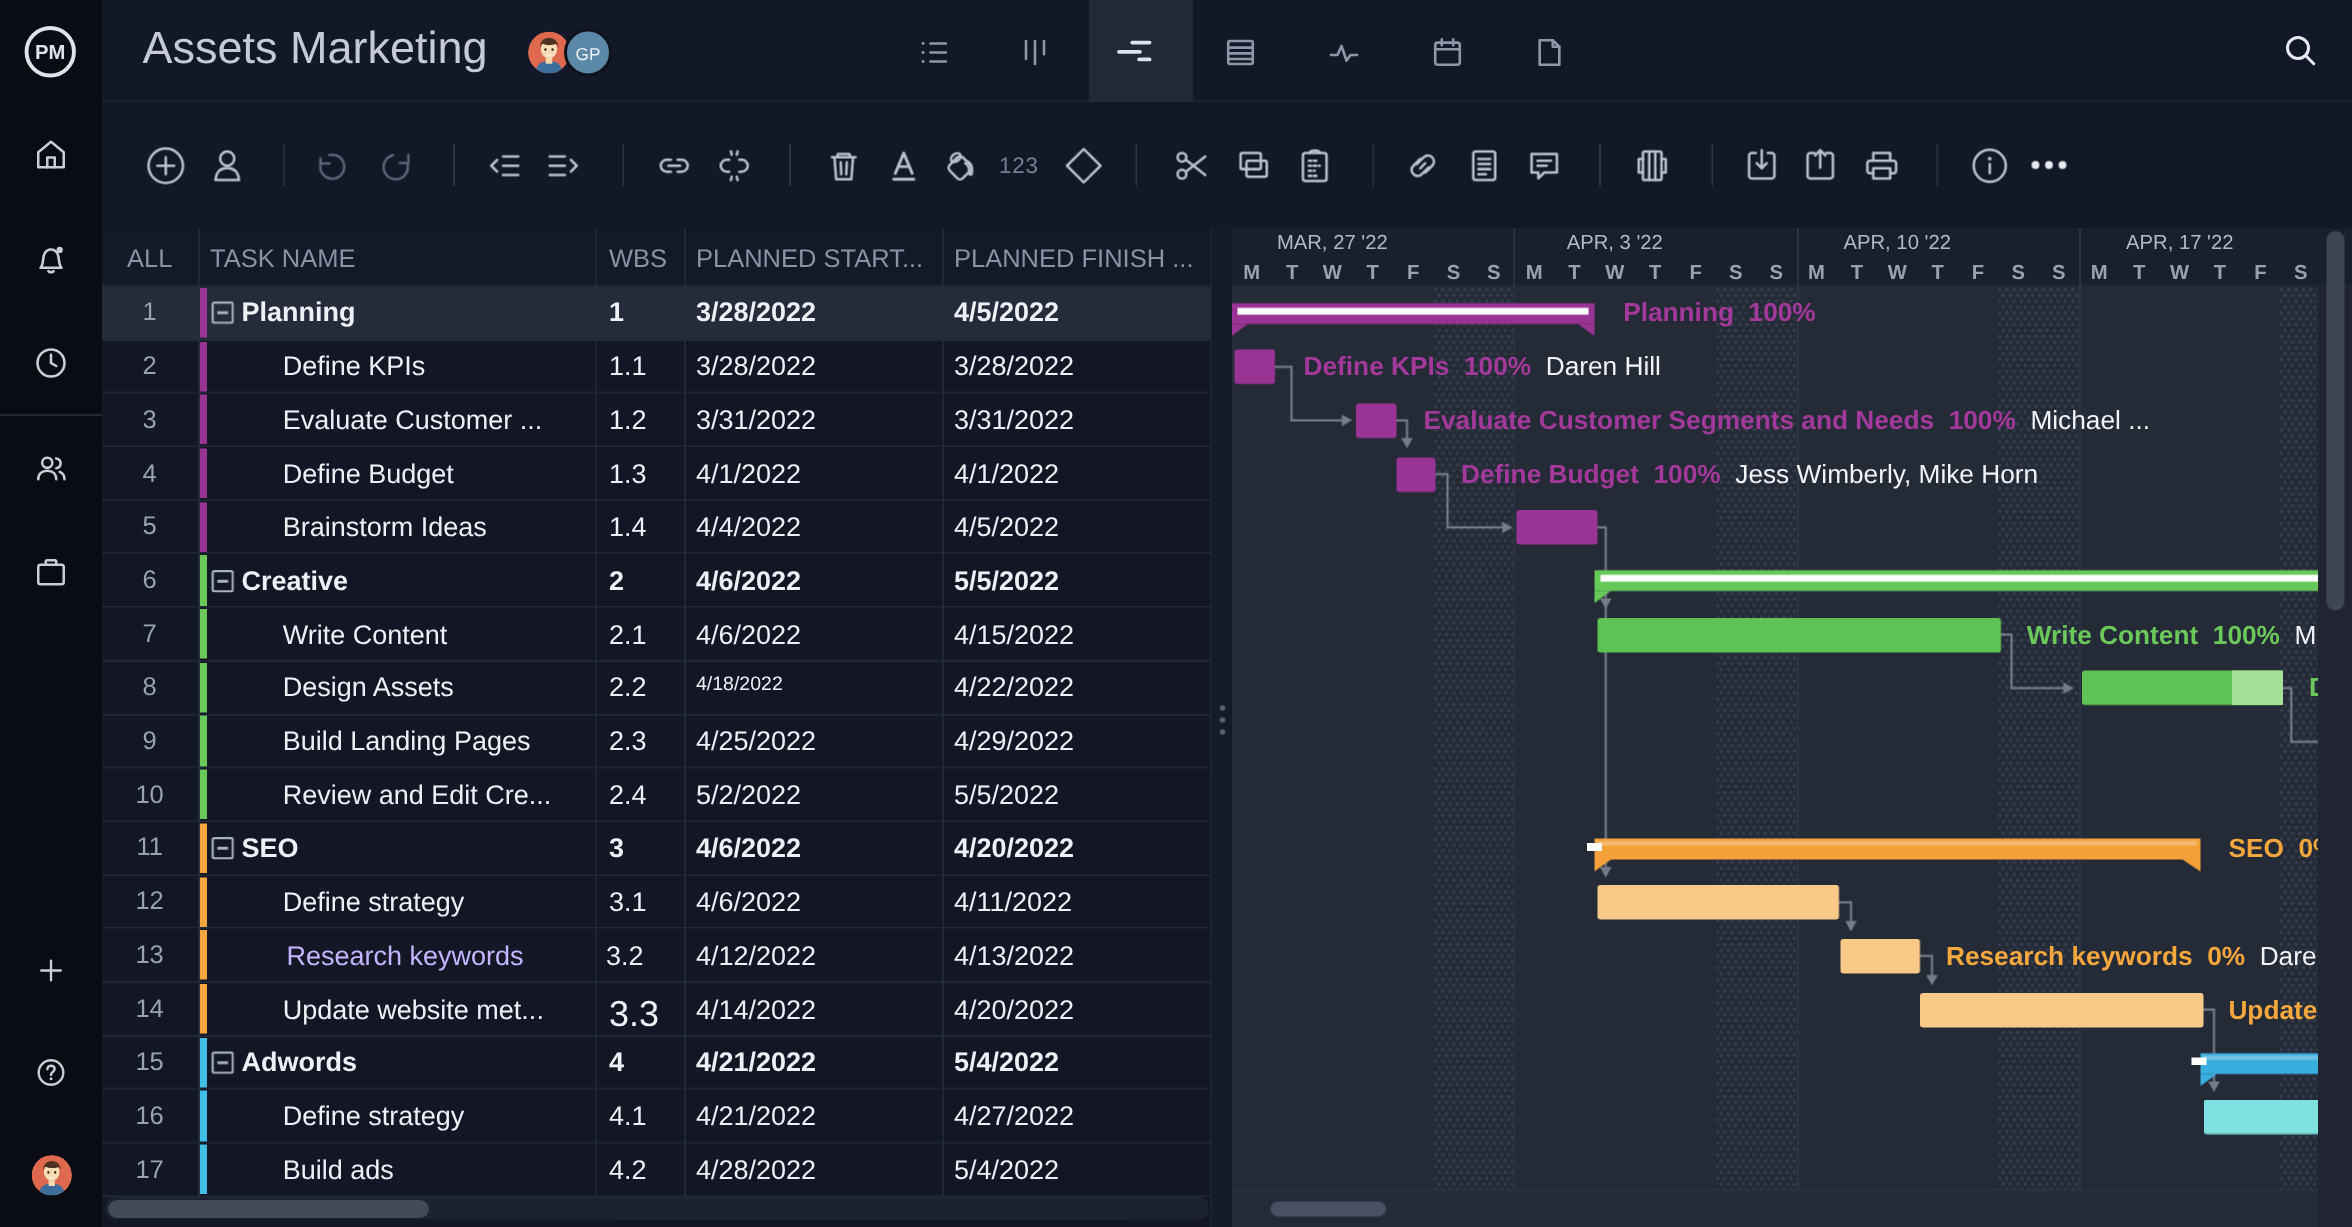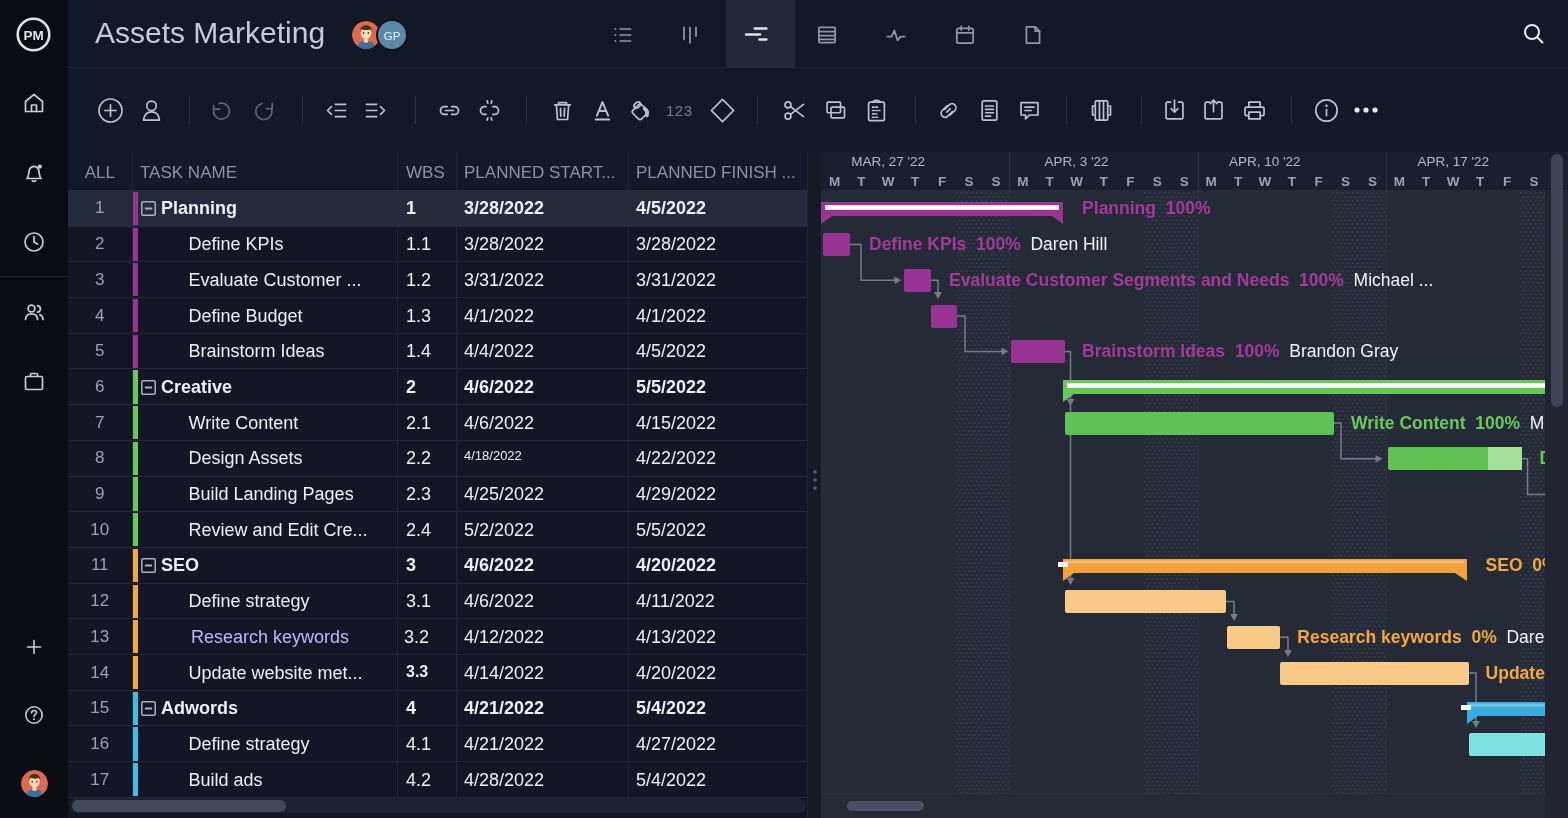--- a/index.html
+++ b/index.html
@@ -332,21 +332,21 @@
 <div class="abs" style="left:132.5px;top:620.2px;width:5.5px;height:33.3px;background:#f5a740"></div>
 <div class="abs" style="left:68px;top:626.8px;width:63.5px;text-align:center;font-size:17px;color:#9aa2b4">13</div>
 <div class="abs" style="left:191px;top:626.8px;font-size:18px;font-weight:normal;color:#c4b5fd;white-space:nowrap">Research keywords</div>
 <div class="abs" style="left:404px;top:626.8px;font-size:18px;font-weight:normal;color:#eef1f6">3.2</div>
 <div class="abs" style="left:464px;top:626.8px;font-size:18px;font-weight:normal;color:#eef1f6">4/12/2022</div>
 <div class="abs" style="left:636px;top:626.8px;font-size:18px;font-weight:normal;color:#eef1f6">4/13/2022</div>
 <div class="abs" style="left:68px;top:655.1px;width:740px;height:35.7px;background:transparent;border-bottom:1px solid #232939"></div>
 <div class="abs" style="left:132.5px;top:655.9px;width:5.5px;height:33.3px;background:#f5a740"></div>
 <div class="abs" style="left:68px;top:662.5px;width:63.5px;text-align:center;font-size:17px;color:#9aa2b4">14</div>
 <div class="abs" style="left:188.5px;top:662.5px;font-size:18px;font-weight:normal;color:#eef1f6;white-space:nowrap">Update website met...</div>
-<div class="abs" style="left:406px;top:662.5px;font-size:16px;font-weight:bold;color:#eef1f6">3.3</div>
+<div class="abs" style="left:406px;top:662.5px;font-size:24px;font-weight:normal;color:#eef1f6">3.3</div>
 <div class="abs" style="left:464px;top:662.5px;font-size:18px;font-weight:normal;color:#eef1f6">4/14/2022</div>
 <div class="abs" style="left:636px;top:662.5px;font-size:18px;font-weight:normal;color:#eef1f6">4/20/2022</div>
 <div class="abs" style="left:68px;top:690.8px;width:740px;height:35.7px;background:transparent;border-bottom:1px solid #232939"></div>
 <div class="abs" style="left:132.5px;top:691.6px;width:5.5px;height:33.3px;background:#41bfe5"></div>
 <div class="abs" style="left:68px;top:698.2px;width:63.5px;text-align:center;font-size:17px;color:#9aa2b4">15</div>
 <svg class="abs" style="left:140.5px;top:701.2px" width="15" height="15" viewBox="0 0 15 15" fill="none" stroke="#aab1c0" stroke-width="1.5">
       <rect x="0.8" y="0.8" width="13.4" height="13.4" rx="1.2"></rect>
       <path d="M3.9 7.5 H11.1" stroke-width="2"></path>
     </svg>
 <div class="abs" style="left:161px;top:698.2px;font-size:18px;font-weight:bold;color:#eef1f6;white-space:nowrap">Adwords</div>
@@ -447,22 +447,22 @@
         <path d="M0 14 V22 L11 14 Z" fill="#9b3595"></path>
         <path d="M242 14 V22 L231 14 Z" fill="#9b3595"></path>
         <rect x="4" y="3.2" width="234" height="4.6" fill="#ffffff"></rect>
       </svg>
 <div class="lbl" style="left:261.1px;top:45.3px;color:#a43a9b">Planning&nbsp; 100%</div>
 <div class="abs" style="left:2.0px;top:81.1px;width:26.9px;height:23px;background:#9b3595;border-radius:2px"></div>
 <div class="lbl" style="left:48.0px;top:81.1px;color:#a43a9b">Define KPIs&nbsp; 100%<span class="nm">&nbsp; Daren Hill</span></div>
 <div class="abs" style="left:82.7px;top:116.8px;width:26.9px;height:23px;background:#9b3595;border-radius:2px"></div>
 <div class="lbl" style="left:128.0px;top:116.8px;color:#a43a9b">Evaluate Customer Segments and Needs&nbsp; 100%<span class="nm">&nbsp; Michael ...</span></div>
 <div class="abs" style="left:109.6px;top:152.5px;width:26.9px;height:23px;background:#9b3595;border-radius:2px"></div>
+<div class="lbl" style="left:153.0px;top:152.5px;color:#a43a9b">Define Budget&nbsp; 100%<span class="nm">&nbsp; Jess Wimberly, Mike Horn</span></div>
 <div class="abs" style="left:190.3px;top:188.1px;width:53.8px;height:23px;background:#9b3595;border-radius:2px"></div>
-<div class="lbl" style="left:261.1px;top:188.1px;color:#a43a9b">Brainstorm Ideas&nbsp; 100%<span class="nm">&nbsp; Brandon Gray</span></div>
 <svg class="abs" style="left:242.1px;top:228.4px" width="496" height="23" viewBox="0 0 496 23">
         <rect x="0" y="0" width="496" height="14" fill="#67c95a"></rect>
         <path d="M0 14 V22 L11 14 Z" fill="#67c95a"></path>
         <path d="M496 14 V22 L485 14 Z" fill="#67c95a"></path>
         <rect x="4" y="3.2" width="492" height="4.6" fill="#ffffff"></rect>
       </svg>
 <div class="abs" style="left:244.1px;top:259.6px;width:269.0px;height:23px;background:#5fc455;border-radius:2px"></div>
 <div class="lbl" style="left:530.1px;top:259.6px;color:#6cc95c">Write Content&nbsp; 100%<span class="nm">&nbsp; Michael ...</span></div>
 <div class="abs" style="left:566.9px;top:295.2px;width:134.5px;height:23px;background:#5fc455;border-radius:2px"></div>
 <div class="abs" style="left:667.0px;top:295.2px;width:34.4px;height:23px;background:#a7e099"></div>

